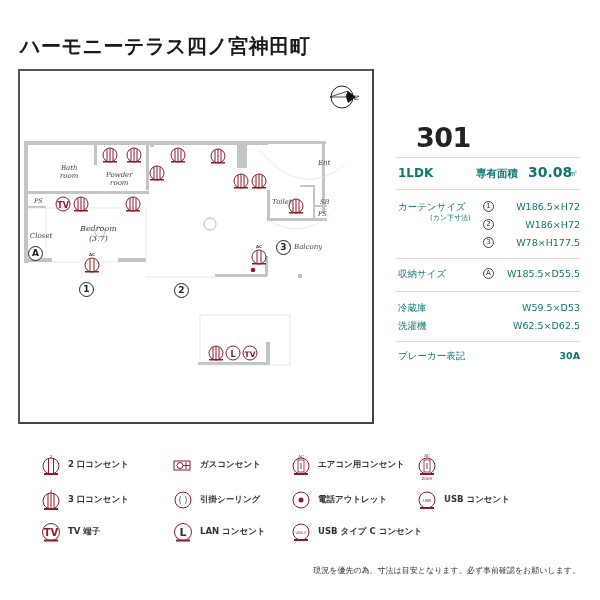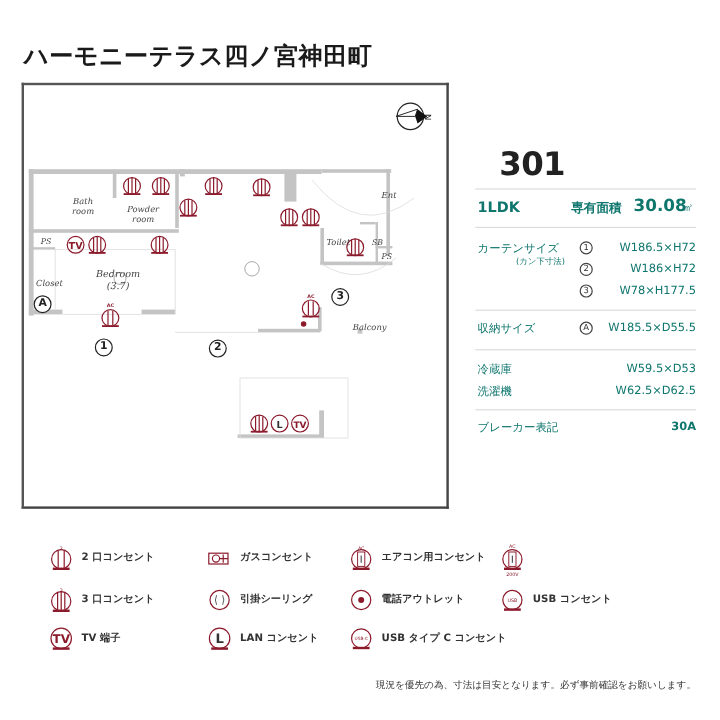--- a/index.html
+++ b/index.html
@@ -209,24 +209,24 @@
     <div>Powder</div>
       <div>room</div>
   </div>
   <div class="room-label big" style="left:80px;top:224px;">
     <div>Bedroom</div>
       <div>(3.7)</div>
   </div>
   <div class="room-label" style="left:30px;top:232px;">Closet</div>
   <div class="room-label" style="left:272px;top:198px;">Toilet</div>
   <div class="room-label" style="left:318px;top:159px;">Ent</div>
-  <div class="room-label" style="left:294px;top:243px;margin-top:26px;">Balcony</div>
+  <div class="room-label" style="left:294px;top:243px;">Balcony</div>
 
   <div class="box-label" style="left:34px;top:197px;">PS</div>
-  <div class="box-label" style="left:310px;top:198px;">SB</div>
+  <div class="box-label" style="left:320px;top:198px;">SB</div>
   <div class="box-label" style="left:318px;top:210px;">PS</div>
 
   <div class="circ-num" style="left:28px;top:246px;">A</div>
   <div class="circ-num" style="left:79px;top:282px;">1</div>
   <div class="circ-num" style="left:174px;top:283px;">2</div>
   <div class="circ-num" style="left:276px;top:240px;">3</div>
 </div>
 
 <div class="unit-no">301</div>
 <div class="hr" style="top:157px;"></div>

